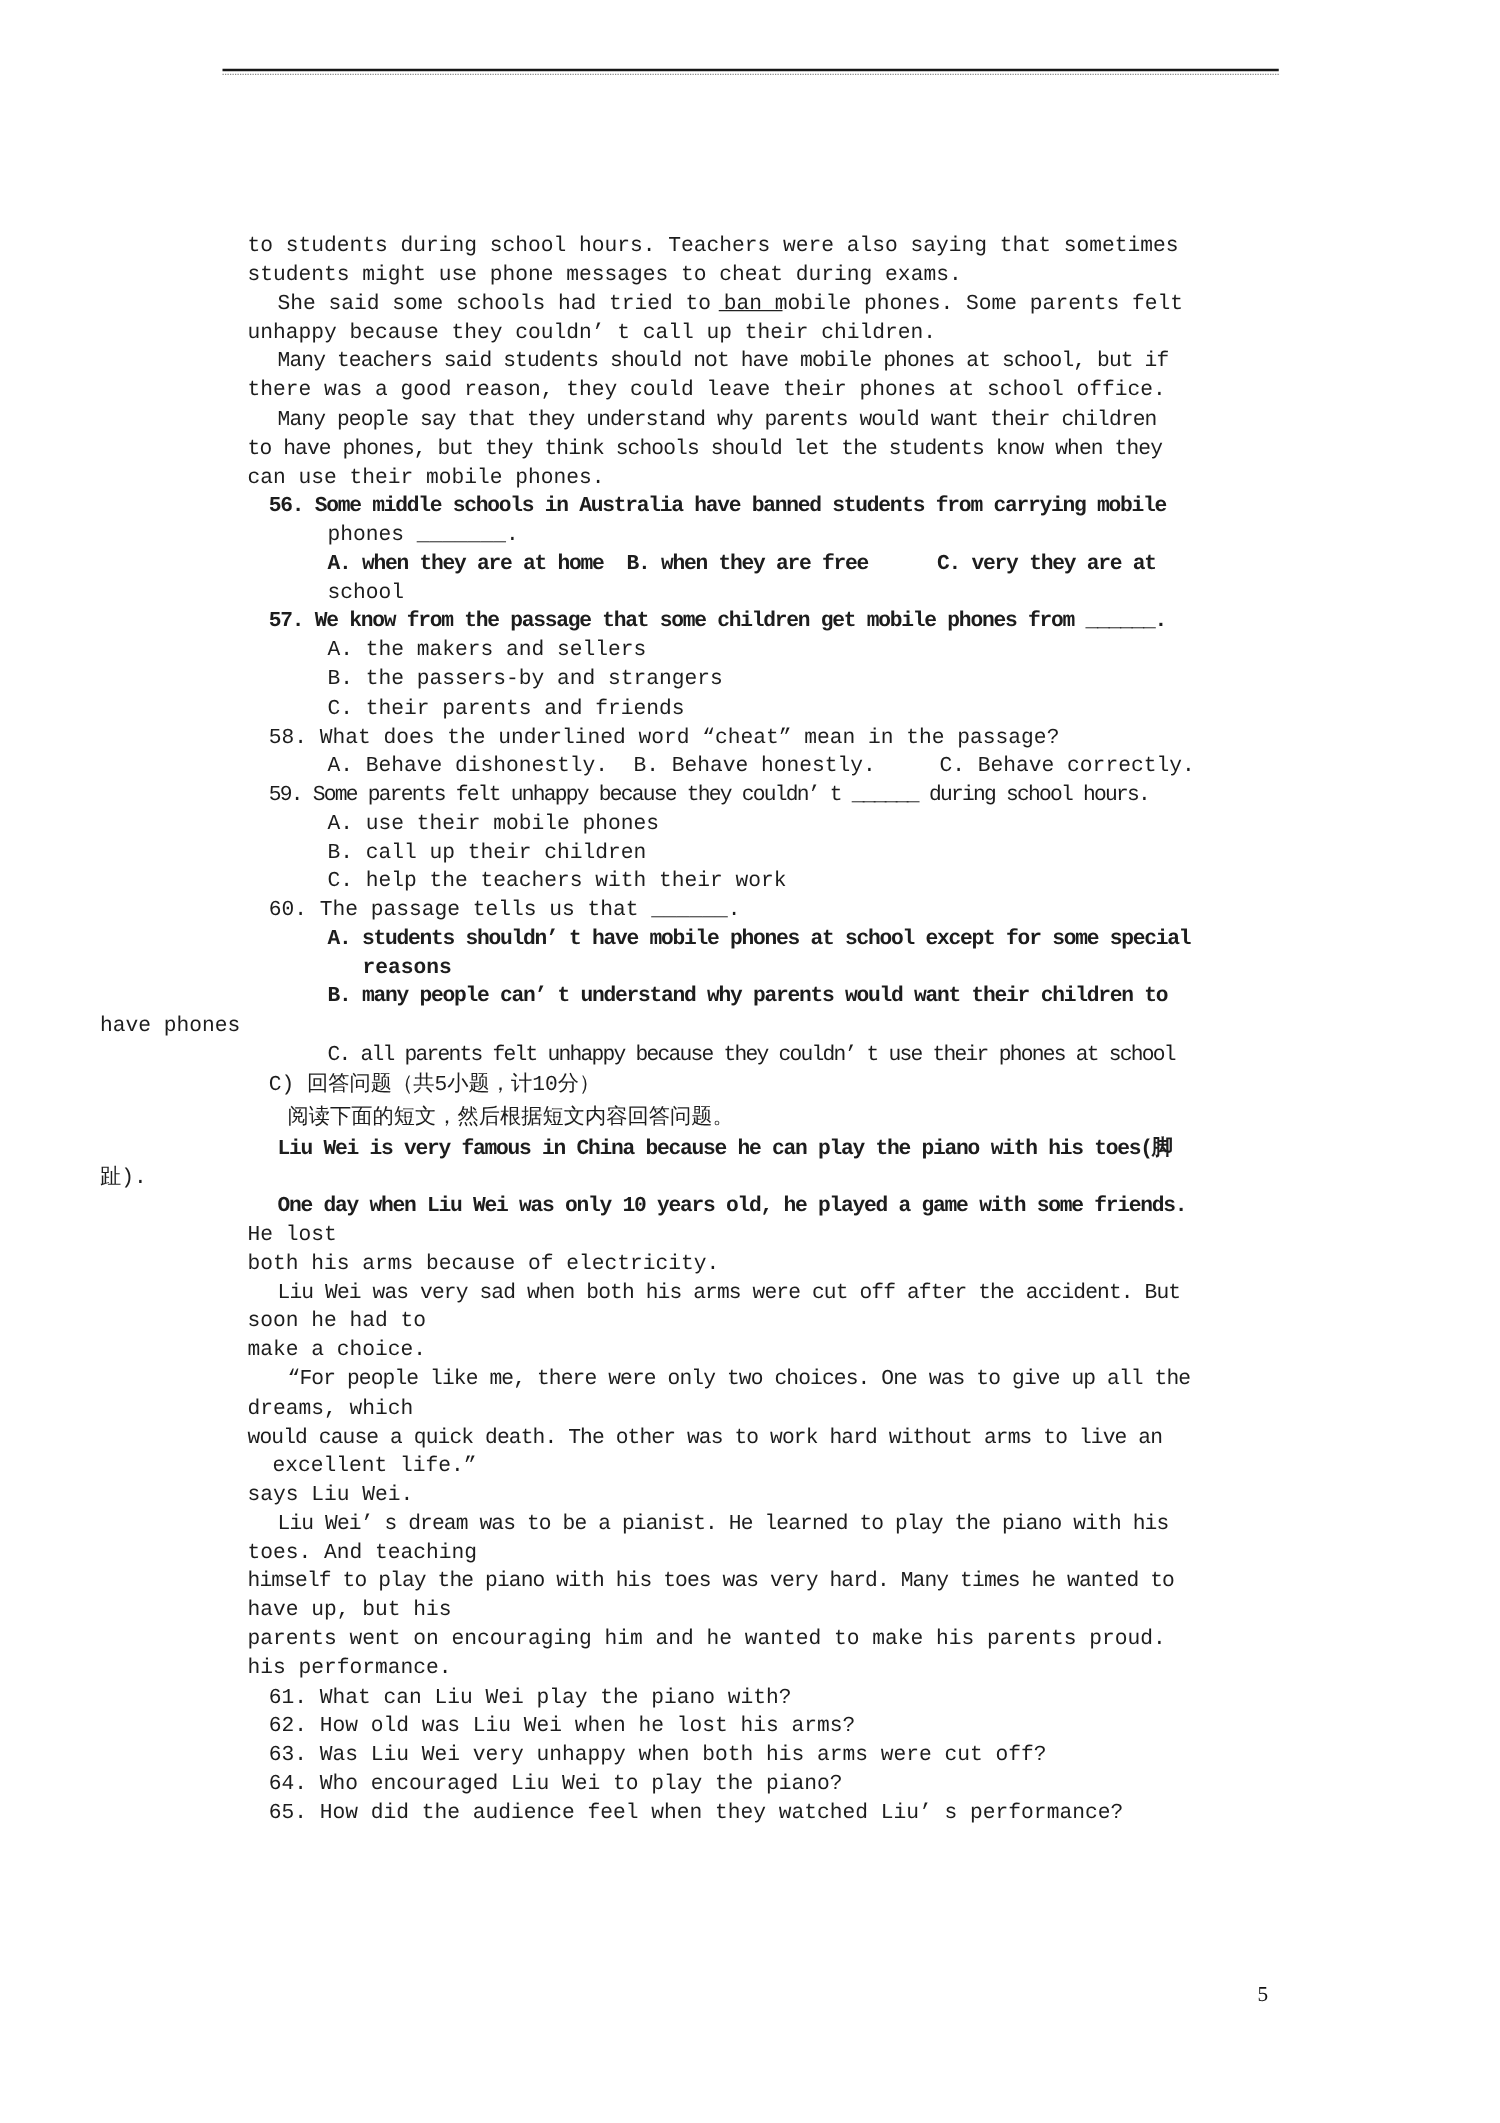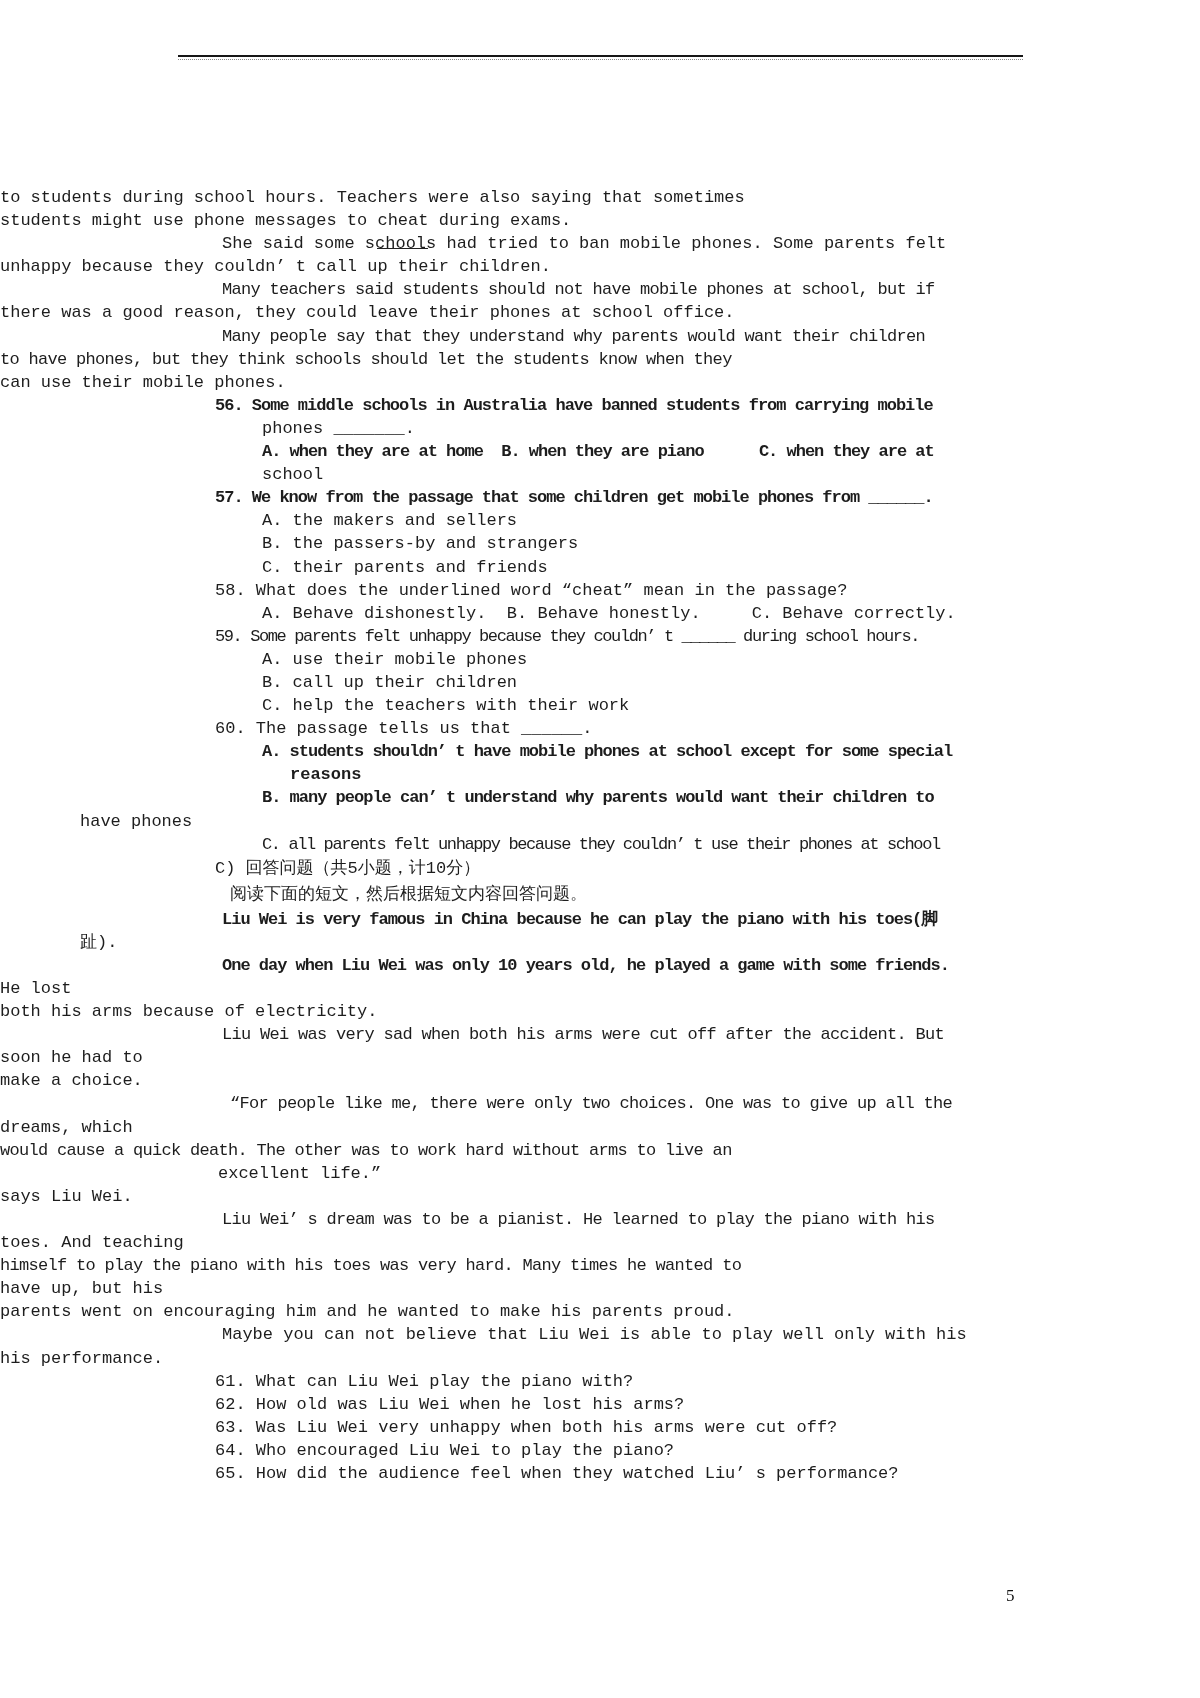--- a/index.html
+++ b/index.html
@@ -8,21 +8,21 @@
     font-family:"Liberation Mono","DejaVu Sans Mono",monospace;
     color:#1d1d1d;overflow:hidden;
   }
   .top-rule{
     position:absolute;left:178px;top:55px;width:845px;height:2px;
     border-top:2px solid #161616;border-bottom:1px dotted #8a8a8a;
   }
   .doc{position:absolute;top:186px;left:0;width:1200px;}
   .ln{height:23.1px;line-height:23.1px;font-size:17px;white-space:pre;}
   
-  .m0{}   
+  .m0{margin-left:198px;}   
   .m1{margin-left:222px;}   
   .mq{margin-left:215px;}   
   .mo{margin-left:262px;}   
   .mr{margin-left:290px;font-weight:bold;}   
   .mx{margin-left:80px;}   
   .mc{margin-left:230px;}   
   .me{margin-left:218px;}   
   
   .ls-07{letter-spacing:-0.7px;}
   .ls-10{letter-spacing:-1.0px;font-weight:bold;}
@@ -46,21 +46,21 @@
   <div class="ln m1">She said some schools had tried to ban mobile phones. Some parents felt</div>
   <div class="ln m0">unhappy because they couldn’ t call up their children.</div>
   <div class="ln m1 ls-07">Many teachers said students should not have mobile phones at school, but if</div>
   <div class="ln m0">there was a good reason, they could leave their phones at school office.</div>
   <div class="ln m1 ls-07">Many people say that they understand why parents would want their children</div>
   <div class="ln m0 ls-07">to have phones, but they think schools should let the students know when they</div>
   <div class="ln m0">can use their mobile phones.</div>
 
   <div class="ln mq ls-10">56. Some middle schools in Australia have banned students from carrying mobile</div>
   <div class="ln mo">phones _______.</div>
-  <div class="ln mo ls-10">A. when they are at home  B. when they are piano      C. when they are at</div>
+  <div class="ln mo ls-10">A. when they are at home  B. when they are free      C. very they are at</div>
   <div class="ln mo">school</div>
 
   <div class="ln mq ls-10">57. We know from the passage that some children get mobile phones from ______.</div>
   <div class="ln mo">A. the makers and sellers</div>
   <div class="ln mo">B. the passers-by and strangers</div>
   <div class="ln mo">C. their parents and friends</div>
 
   <div class="ln mq">58. What does the underlined word “cheat” mean in the passage?</div>
   <div class="ln mo">A. Behave dishonestly.  B. Behave honestly.     C. Behave correctly.</div>
 
@@ -90,21 +90,20 @@
   <div class="ln mc ls-07">“For people like me, there were only two choices. One was to give up all the</div>
   <div class="ln m0">dreams, which</div>
   <div class="ln m0 ls-07">would cause a quick death. The other was to work hard without arms to live an</div>
   <div class="ln me">excellent life.”</div>
   <div class="ln m0">says Liu Wei.</div>
   <div class="ln m1 ls-07">Liu Wei’ s dream was to be a pianist. He learned to play the piano with his</div>
   <div class="ln m0">toes. And teaching</div>
   <div class="ln m0 ls-07">himself to play the piano with his toes was very hard. Many times he wanted to</div>
   <div class="ln m0">have up, but his</div>
   <div class="ln m0">parents went on encouraging him and he wanted to make his parents proud.</div>
-  <div class="ln m1">Maybe you can not believe that Liu Wei is able to play well only with his</div>
   <div class="ln m0">his performance.</div>
 
   <div class="ln mq">61. What can Liu Wei play the piano with?</div>
   <div class="ln mq">62. How old was Liu Wei when he lost his arms?</div>
   <div class="ln mq">63. Was Liu Wei very unhappy when both his arms were cut off?</div>
   <div class="ln mq">64. Who encouraged Liu Wei to play the piano?</div>
   <div class="ln mq">65. How did the audience feel when they watched Liu’ s performance?</div>
 
 </div>
 

